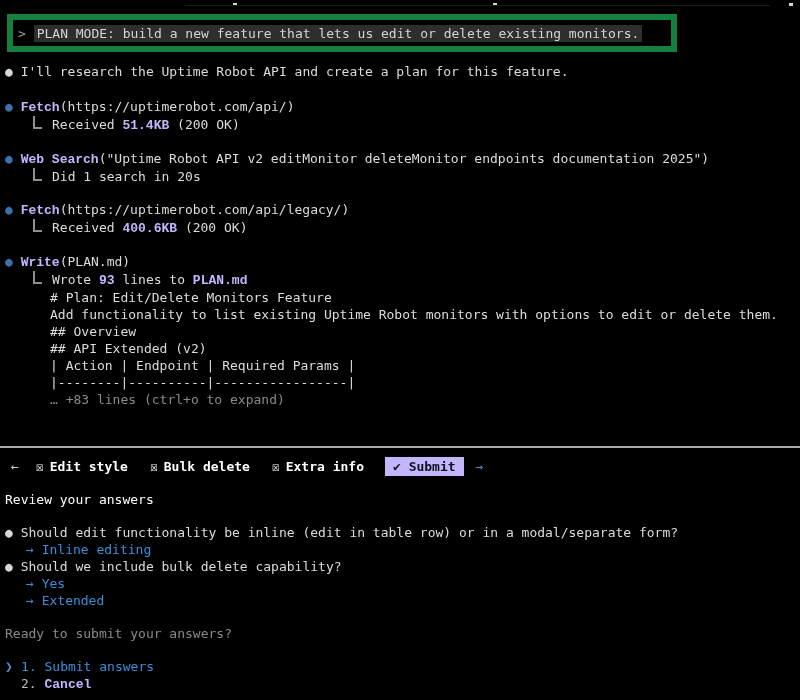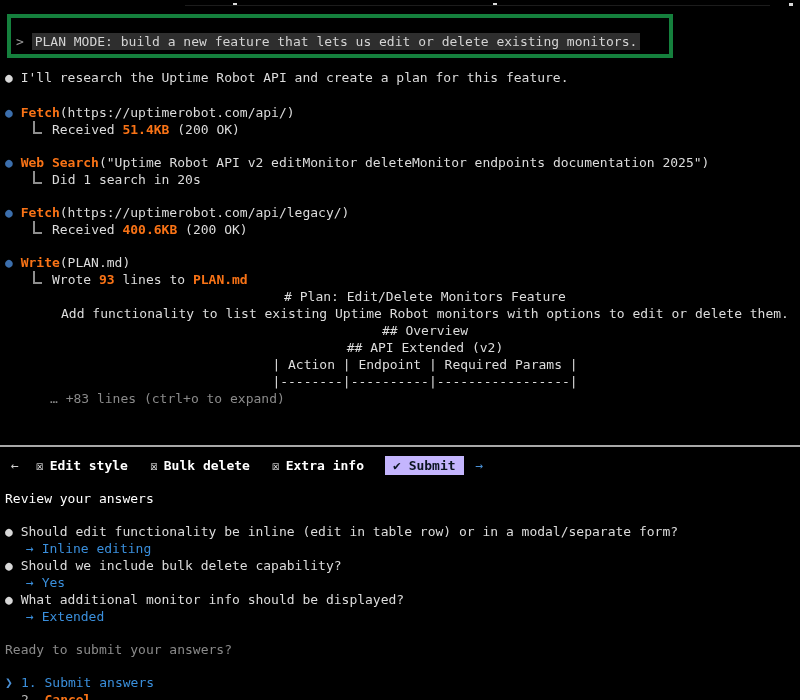--- a/index.html
+++ b/index.html
@@ -3,38 +3,38 @@
 <meta charset="utf-8">
 <style>
   html,body{margin:0;padding:0;}
   body{
     width:800px;height:700px;overflow:hidden;background:#000;
     font-family:"DejaVu Sans Mono","DejaVu Sans","Liberation Mono",monospace;
     font-size:13px;line-height:17px;color:#dcdcdc;
   }
   .term{position:relative;width:800px;height:700px;padding-left:5px;box-sizing:border-box;}
   .line{white-space:pre;}
-  .b{font-weight:bold;color:#f97316;}
+  .b{font-weight:bold;color:#c4b5fd;font-family:Liberation Mono, monospace;}
   .cutoff{position:relative;height:8px;}
   .speck{position:absolute;top:3px;width:4px;height:3px;background:#d8d8d8;}
   .s1{left:228px;}.s2{left:488px;}.s3{left:784px;}
   .faintline{position:absolute;top:5px;left:180px;width:585px;height:1px;background:#1c1c1c;}
-  .planbox{margin-top:6px;margin-left:2px;width:648px;border:4px solid #15803d;
-    padding:15px 5px 4px 5px;white-space:pre;}
+  .planbox{margin-top:6px;margin-left:2px;width:648px;border:6px solid #15803d;
+    padding:5px 5px 4px 5px;white-space:pre;}
   .hl{background:#2e2e2e;color:#d4d4d4;padding:1px 3px;}
   .caret{color:#9a9a9a;}
   .intro{margin-top:11px;}
   .bullet{color:#d8d8d8;}
   .tbullet{color:#3c6fad;}
   .tool{margin-top:16px;}
   .tool.first{margin-top:18px;}
   .rline{padding-left:28px;white-space:pre;}
   .elbow{display:inline-block;width:7px;height:11px;margin-right:10px;
     border-left:2px solid #8f8f8f;border-bottom:2px solid #8f8f8f;}
-  .pline{padding-left:45px;white-space:pre;text-align:center;}
+  .pline{padding-left:45px;white-space:pre;}
   .trunc{padding-left:45px;color:#8a8a8a;white-space:pre;}
   .divider{margin-top:38px;margin-left:-5px;width:800px;height:2px;background:#a8a8a8;}
   .tabbar{margin-top:8px;height:20px;display:flex;align-items:center;white-space:pre;}
   .nav-arrow{color:#cfcfcf;margin:0 6px;}
   .nav-arrow.right{color:#4a8fd4;}
   .tab{font-weight:bold;color:#ffffff;margin:0 11px;}
   .tab .ticon{font-weight:normal;margin-right:6px;}
   .submit-tab{background:#c4b5fd;color:#0b1520;font-weight:bold;padding:1px 8px;margin:0 6px 0 10px;}
   .review-title{margin-top:15px;font-weight:normal;color:#ffffff;}
   .qa{margin-top:16px;}
@@ -103,21 +103,20 @@
     <span class="nav-arrow right">→</span>
   </div>
 
   <div class="review-title">Review your answers</div>
 
   <div class="qa">
     <div class="qline"><span class="bullet">●</span><span> </span><span>Should edit functionality be inline (edit in table row) or in a modal/separate form?</span></div>
     <div class="aline"><span>→</span><span> </span><span>Inline editing</span></div>
     <div class="qline"><span class="bullet">●</span><span> </span><span>Should we include bulk delete capability?</span></div>
     <div class="aline"><span>→</span><span> </span><span>Yes</span></div>
-    <div class="qline"><span class="bullet">●</span><span> </span><span>What additional monitor info should be displayed?</span></div>
     <div class="aline"><span>→</span><span> </span><span>Extended</span></div>
   </div>
 
   <div class="ready">Ready to submit your answers?</div>
 
   <div class="options">
     <div class="optline"><span class="pointer">❯</span><span class="opt-sel"><span>1.</span><span> </span><span>Submit answers</span></span></div>
     <div class="optline"><span class="pointer"> </span><span class="optnum">2.</span><span> </span><span class="b">Cancel</span></div>
   </div>
 

